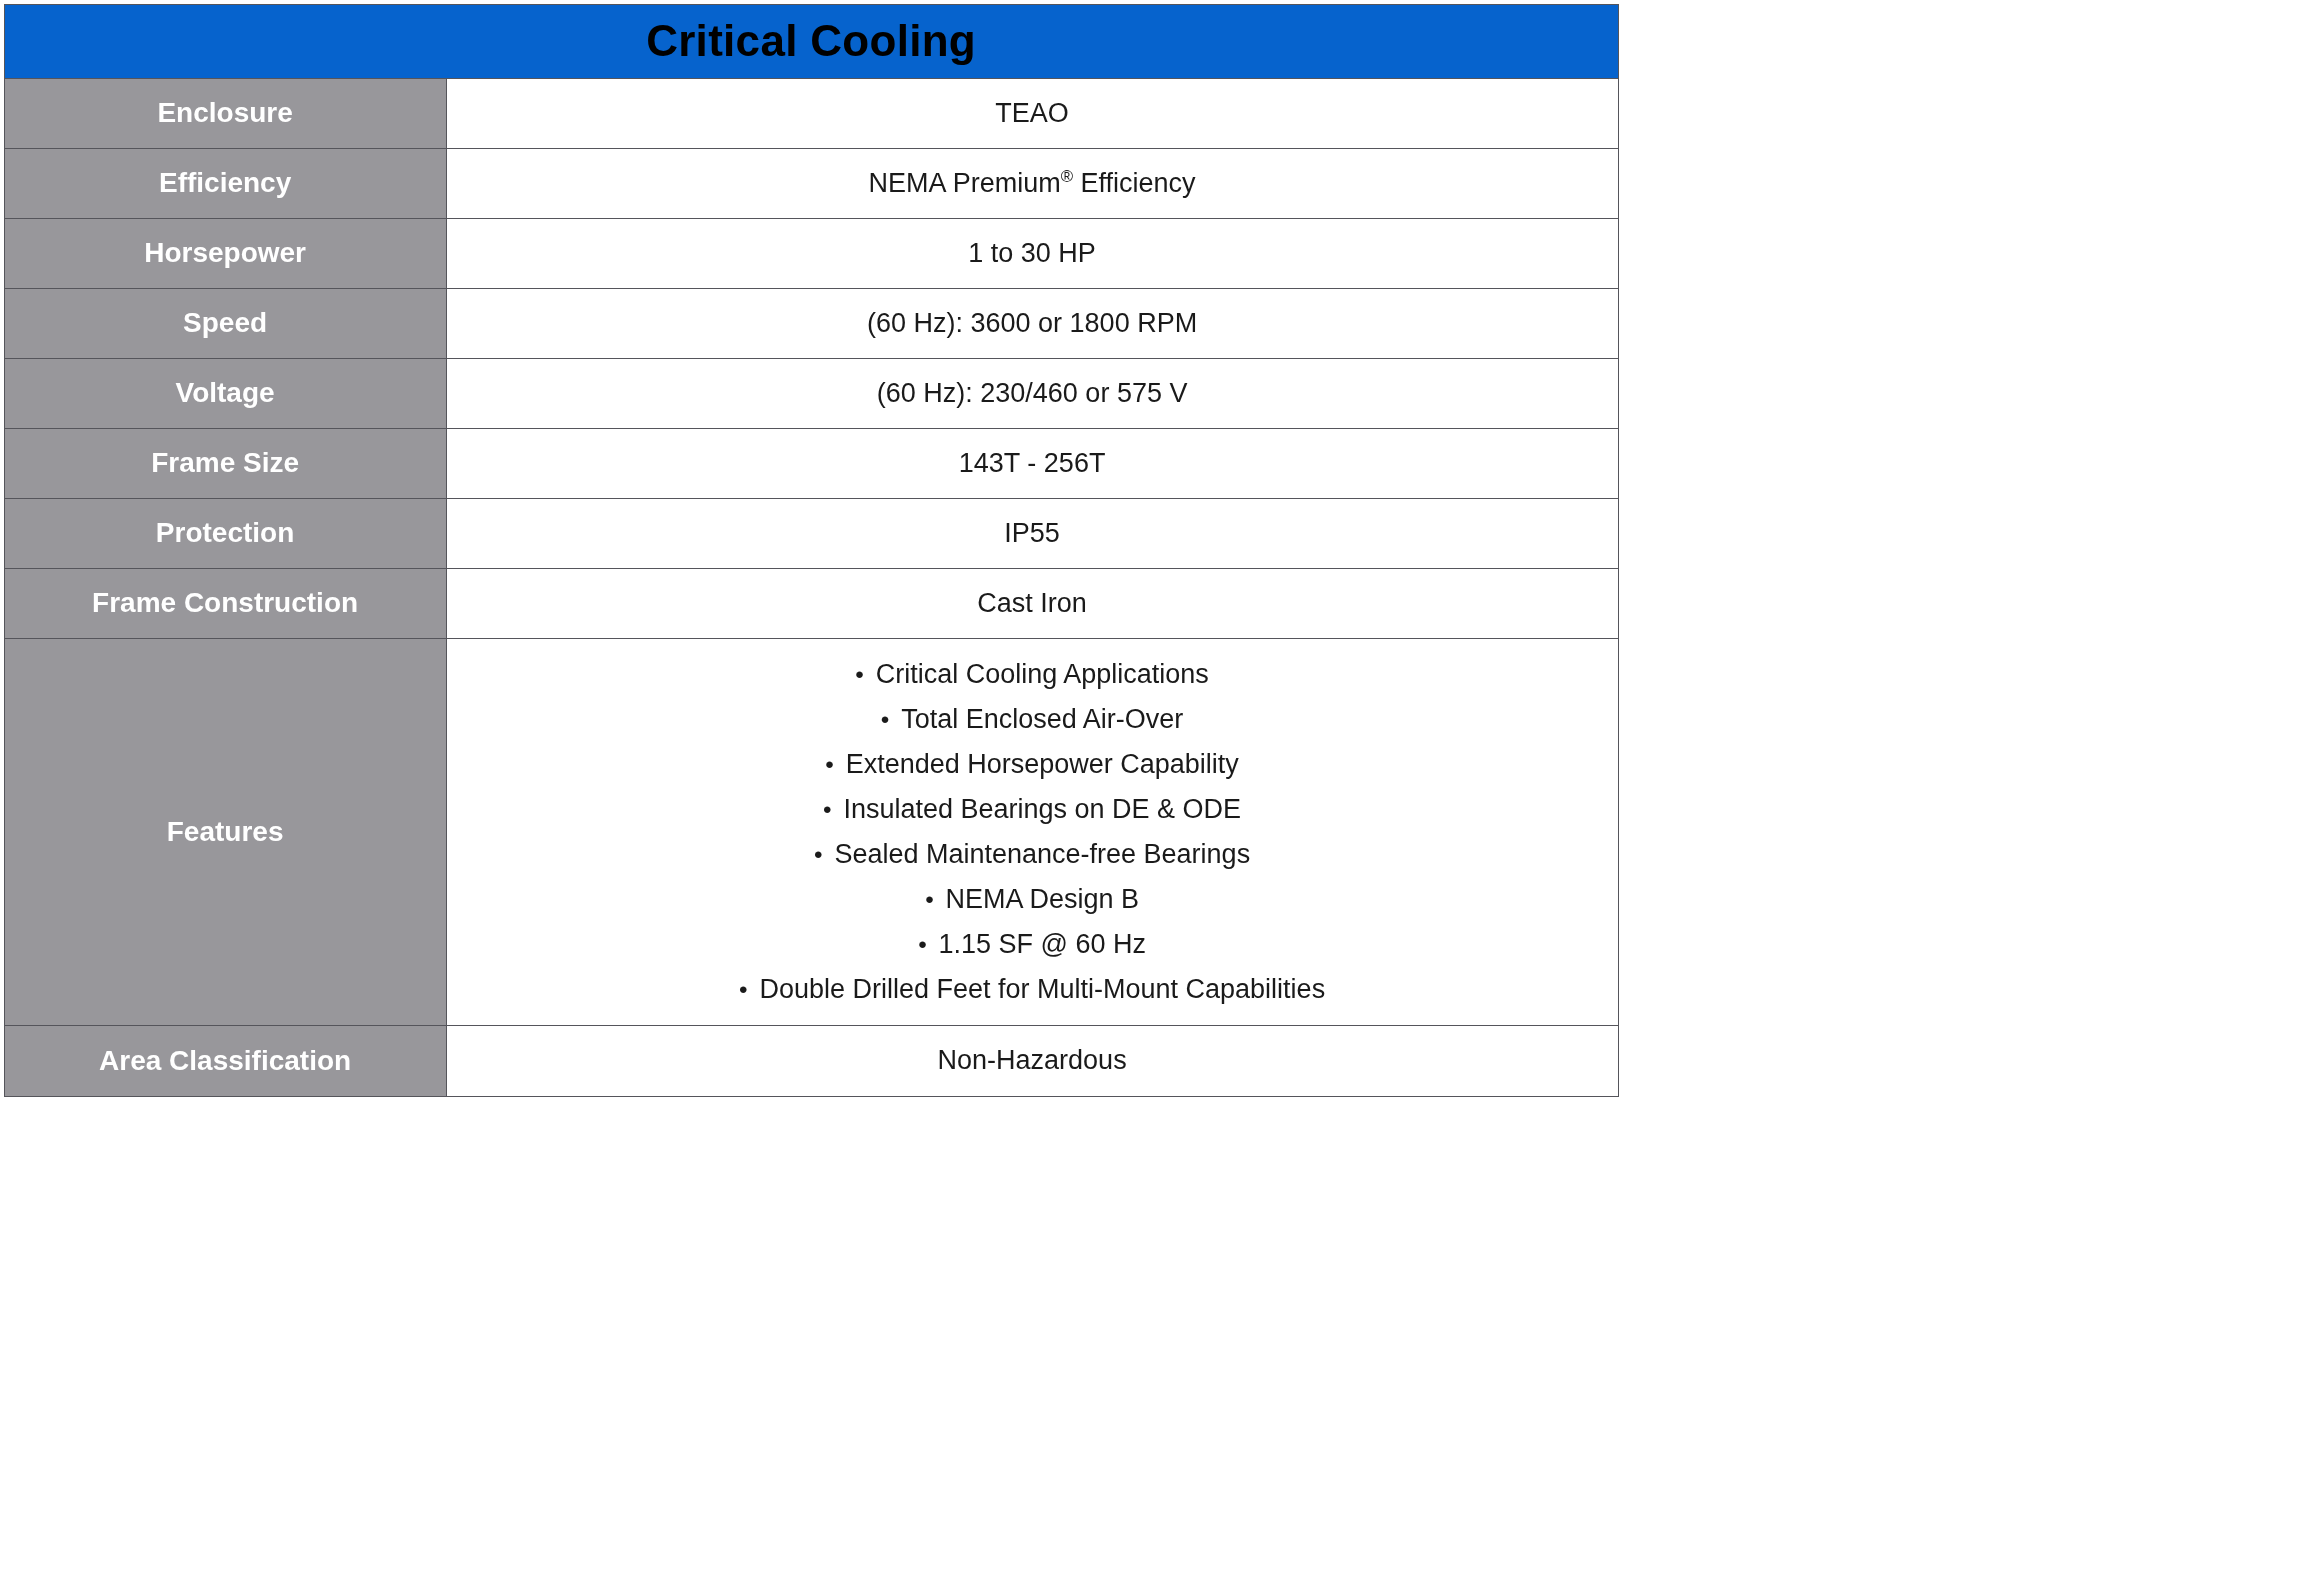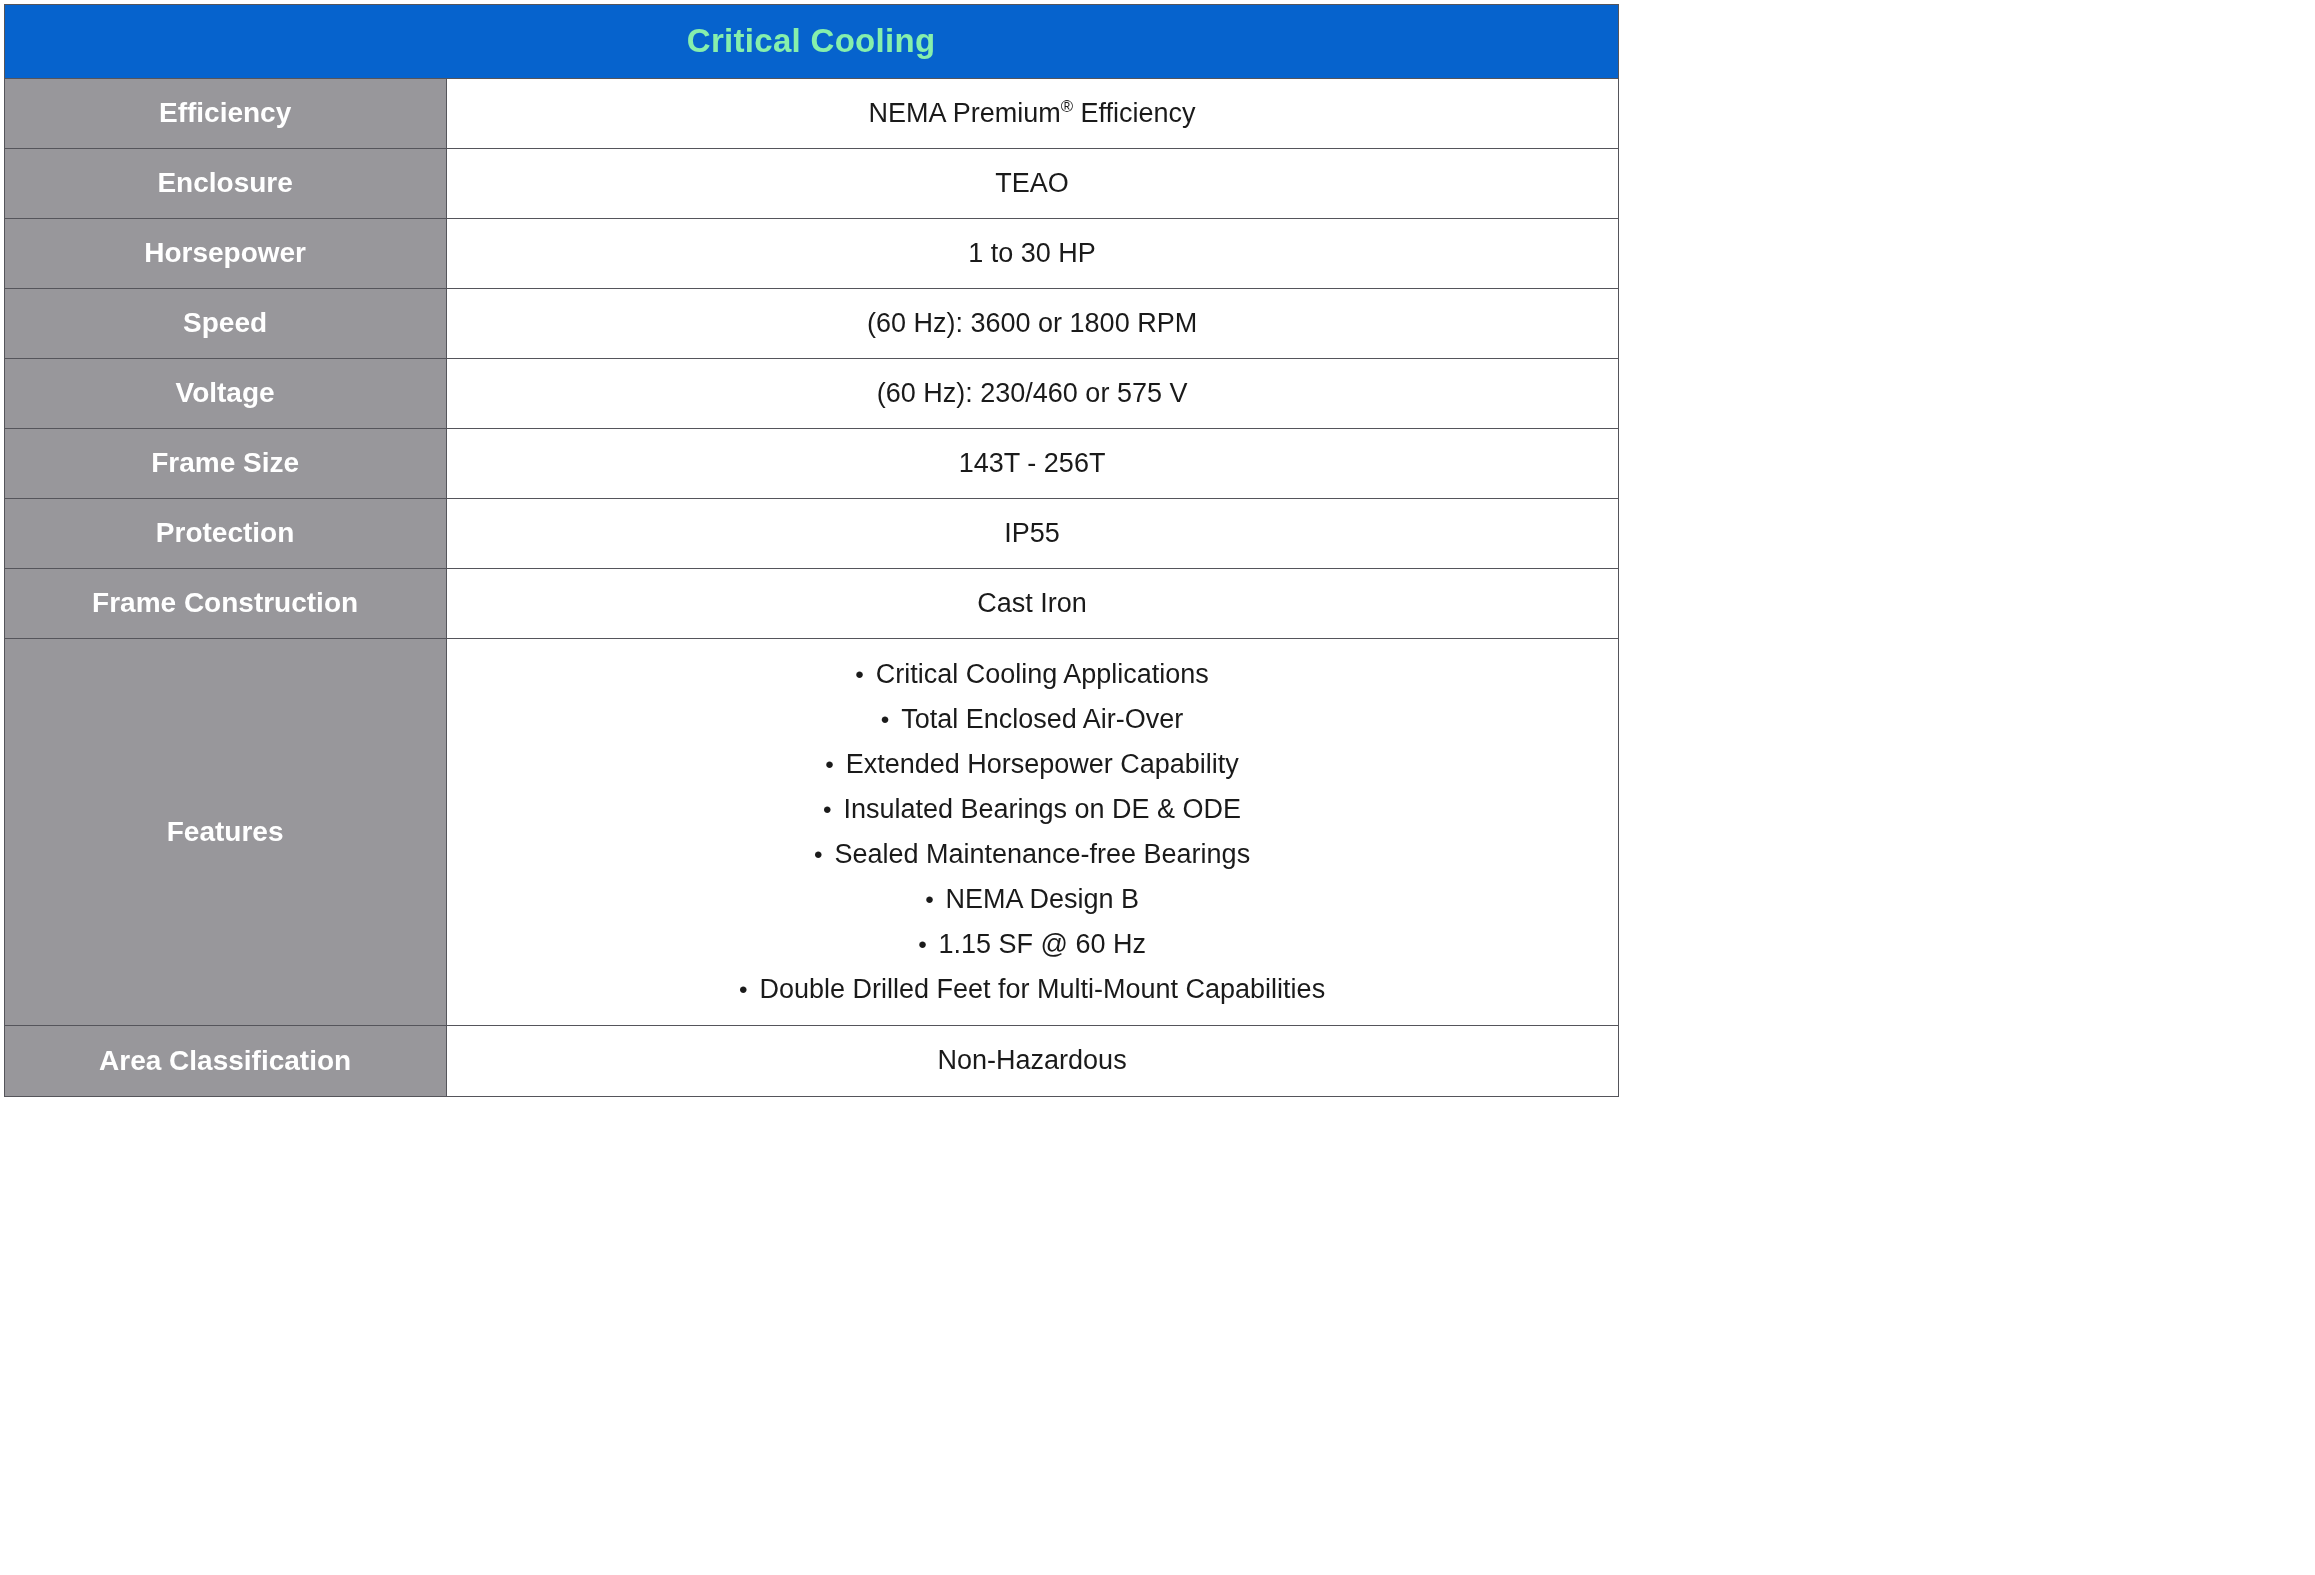--- a/index.html
+++ b/index.html
@@ -18,22 +18,22 @@
     border-collapse: collapse;
     table-layout: fixed;
   }
   .spec-table th, .spec-table td {
     border: 1.8px solid #55555b;
     overflow: hidden;
   }
   th.title-cell {
     height: 71px;
     background: #0663cd;
-    color: #86efac;
-    font-size: 33px;
+    color: #000000;
+    font-size: 44px;
     font-weight: bold;
     text-align: center;
     letter-spacing: 0.3px;
   }
   th.label-cell {
     background: #98979b;
     color: #ffffff;
     font-size: 28px;
     font-weight: bold;
     text-align: center;
@@ -81,26 +81,26 @@
       <col style="width:442px">
       <col style="width:1172px">
     </colgroup>
     <thead>
       <tr>
         <th class="title-cell" colspan="2">Critical Cooling</th>
       </tr>
     </thead>
     <tbody id="spec-body">
         <tr class="std-row">
+          <th class="label-cell">Enclosure</th>
+          <td class="value-cell">TEAO</td>
+        </tr>
+        <tr class="std-row">
           <th class="label-cell">Efficiency</th>
           <td class="value-cell">NEMA Premium<sup>®</sup> Efficiency</td>
-        </tr>
-        <tr class="std-row">
-          <th class="label-cell">Enclosure</th>
-          <td class="value-cell">TEAO</td>
         </tr>
         <tr class="std-row">
           <th class="label-cell">Horsepower</th>
           <td class="value-cell">1 to 30 HP</td>
         </tr>
         <tr class="std-row">
           <th class="label-cell">Speed</th>
           <td class="value-cell">(60 Hz): 3600 or 1800 RPM</td>
         </tr>
         <tr class="std-row">

